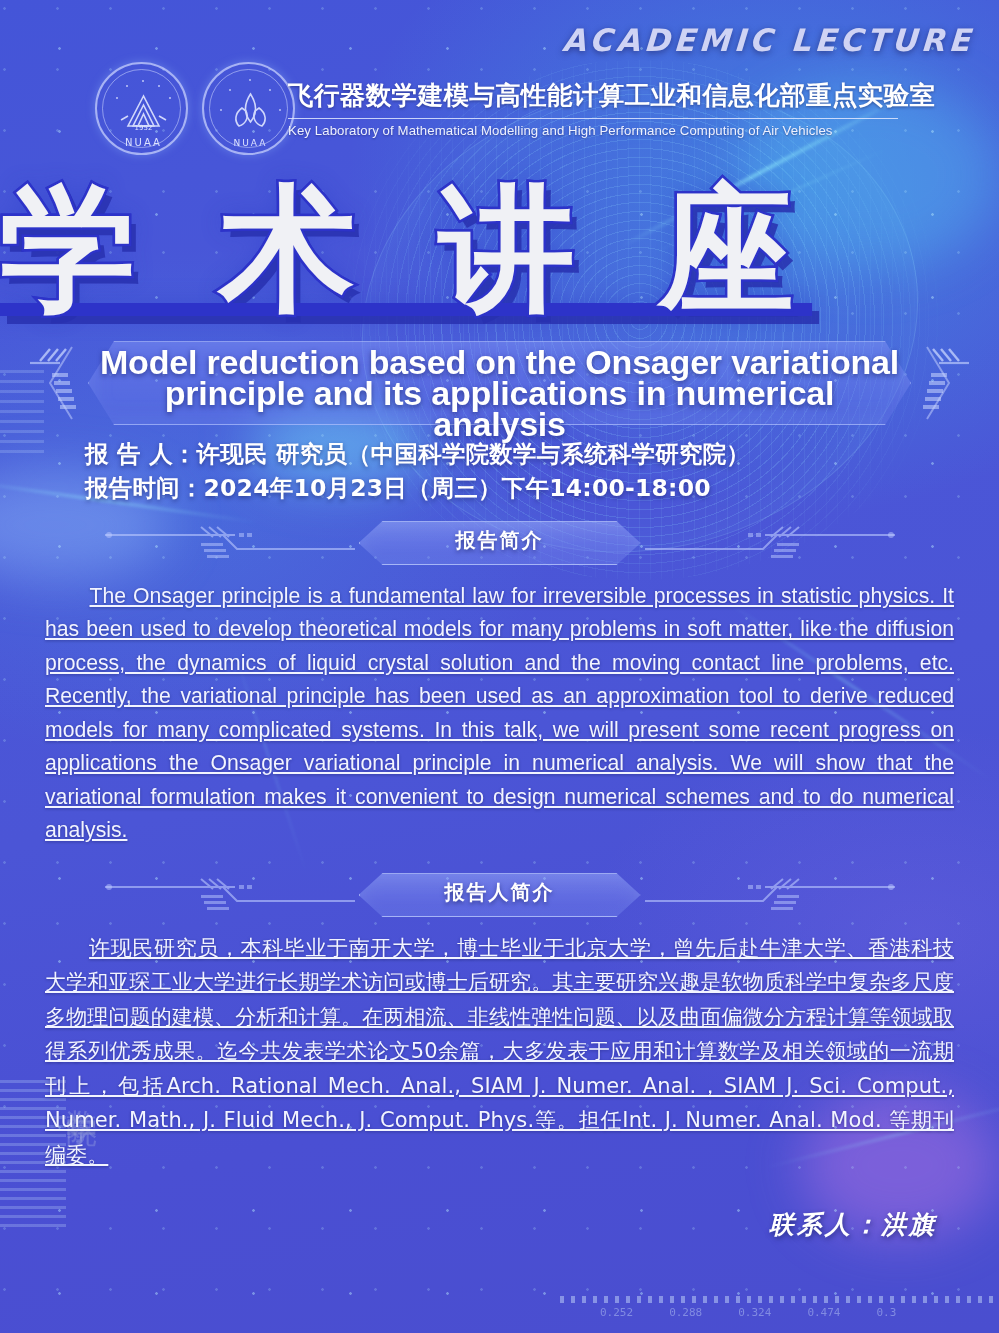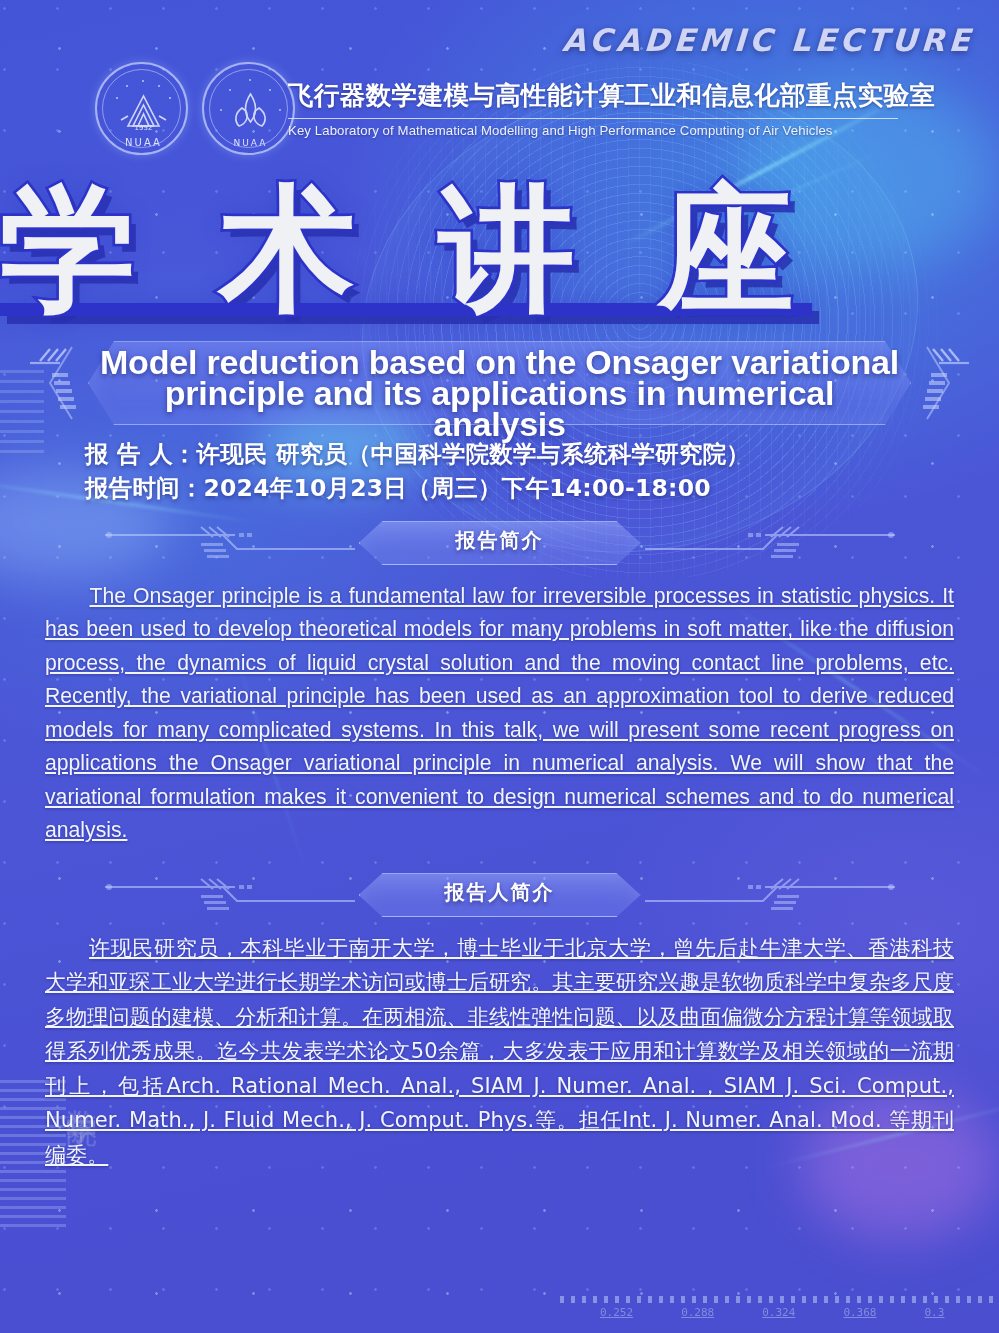--- a/index.html
+++ b/index.html
@@ -66,22 +66,22 @@
     letter-spacing:2px;writing-mode:vertical-rl;
     font-family:"DejaVu Sans",sans-serif;pointer-events:none;
   }
   .barcode{position:absolute;pointer-events:none;opacity:.30;
     background:repeating-linear-gradient(180deg, rgba(200,225,255,.85) 0 3px, rgba(0,0,0,0) 3px 9px);}
   .barcode.b1{left:0;top:1080px;width:66px;height:150px;}
   .barcode.b2{left:0;top:370px;width:44px;height:90px;
     background:repeating-linear-gradient(180deg, rgba(200,225,255,.7) 0 3px, rgba(0,0,0,0) 3px 10px);}
   .footer-ticks{position:absolute;left:560px;top:1296px;width:439px;height:7px;pointer-events:none;opacity:.5;
     background:repeating-linear-gradient(90deg, rgba(210,230,255,.9) 0 4px, rgba(0,0,0,0) 4px 11px);}
-  .footer-nums{position:absolute;left:600px;top:1306px;width:399px;display:flex;gap:48px;
-    color:rgba(175,190,240,.55);font-size:11px;font-family:"DejaVu Sans Mono",monospace;pointer-events:none;text-decoration:underline;}
+  .footer-nums{position:absolute;left:600px;top:1306px;width:399px;display:flex;gap:36px;
+    color:rgba(175,190,240,.55);font-size:11px;font-family:"DejaVu Sans Mono",monospace;pointer-events:none;}
 
   
   .header{position:relative;z-index:5;height:152px;}
   .academic-lecture{
     position:absolute;right:22px;top:22px;
     font-family:"DejaVu Sans",sans-serif;
     font-size:31px;font-weight:bold;font-style:italic;
     letter-spacing:4px;color:#cfd3f4;
     text-shadow:0 2px 6px rgba(25,30,90,.55);
     transform:skewX(-6deg);
@@ -203,21 +203,21 @@
   <div class="bg-streak s6"></div>
   <div class="dots"></div>
   <div class="barcode b2"></div>
   <div class="barcode b1"></div>
   <div class="watermark">数学学院</div>
   <div class="footer-ticks"></div>
   <div class="footer-nums">
     <span>0.252</span>
     <span>0.288</span>
     <span>0.324</span>
-    <span>0.368</span>
+    <span>0.474</span>
     <span>0.3</span>
   </div>
 
   <div class="header">
     <div class="academic-lecture">ACADEMIC LECTURE</div>
 
     <div class="seals">
       <div class="seal">
         <svg viewBox="0 0 93 93" width="93" height="93" aria-hidden="true">
           <g fill="none" stroke="#dde3ff" stroke-width="1.6" opacity="0.92">
@@ -390,14 +390,15 @@
       </g>
     </svg>
     <div class="hex"></div>
     <div class="label">报告人简介</div>
   </div>
 
   <div class="body-text cn">
     <p>许现民研究员，本科毕业于南开大学，博士毕业于北京大学，曾先后赴牛津大学、香港科技大学和亚琛工业大学进行长期学术访问或博士后研究。其主要研究兴趣是软物质科学中复杂多尺度多物理问题的建模、分析和计算。在两相流、非线性弹性问题、以及曲面偏微分方程计算等领域取得系列优秀成果。迄今共发表学术论文50余篇，大多发表于应用和计算数学及相关领域的一流期刊上，包括Arch. Rational Mech. Anal., SIAM J. Numer. Anal.，SIAM J. Sci. Comput., Numer. Math., J. Fluid Mech., J. Comput. Phys.等。担任Int. J. Numer. Anal. Mod. 等期刊编委。</p>
   </div>
 
+  <div class="contact">联系人：洪旗</div>
 
 </div>
 
 </body></html>

